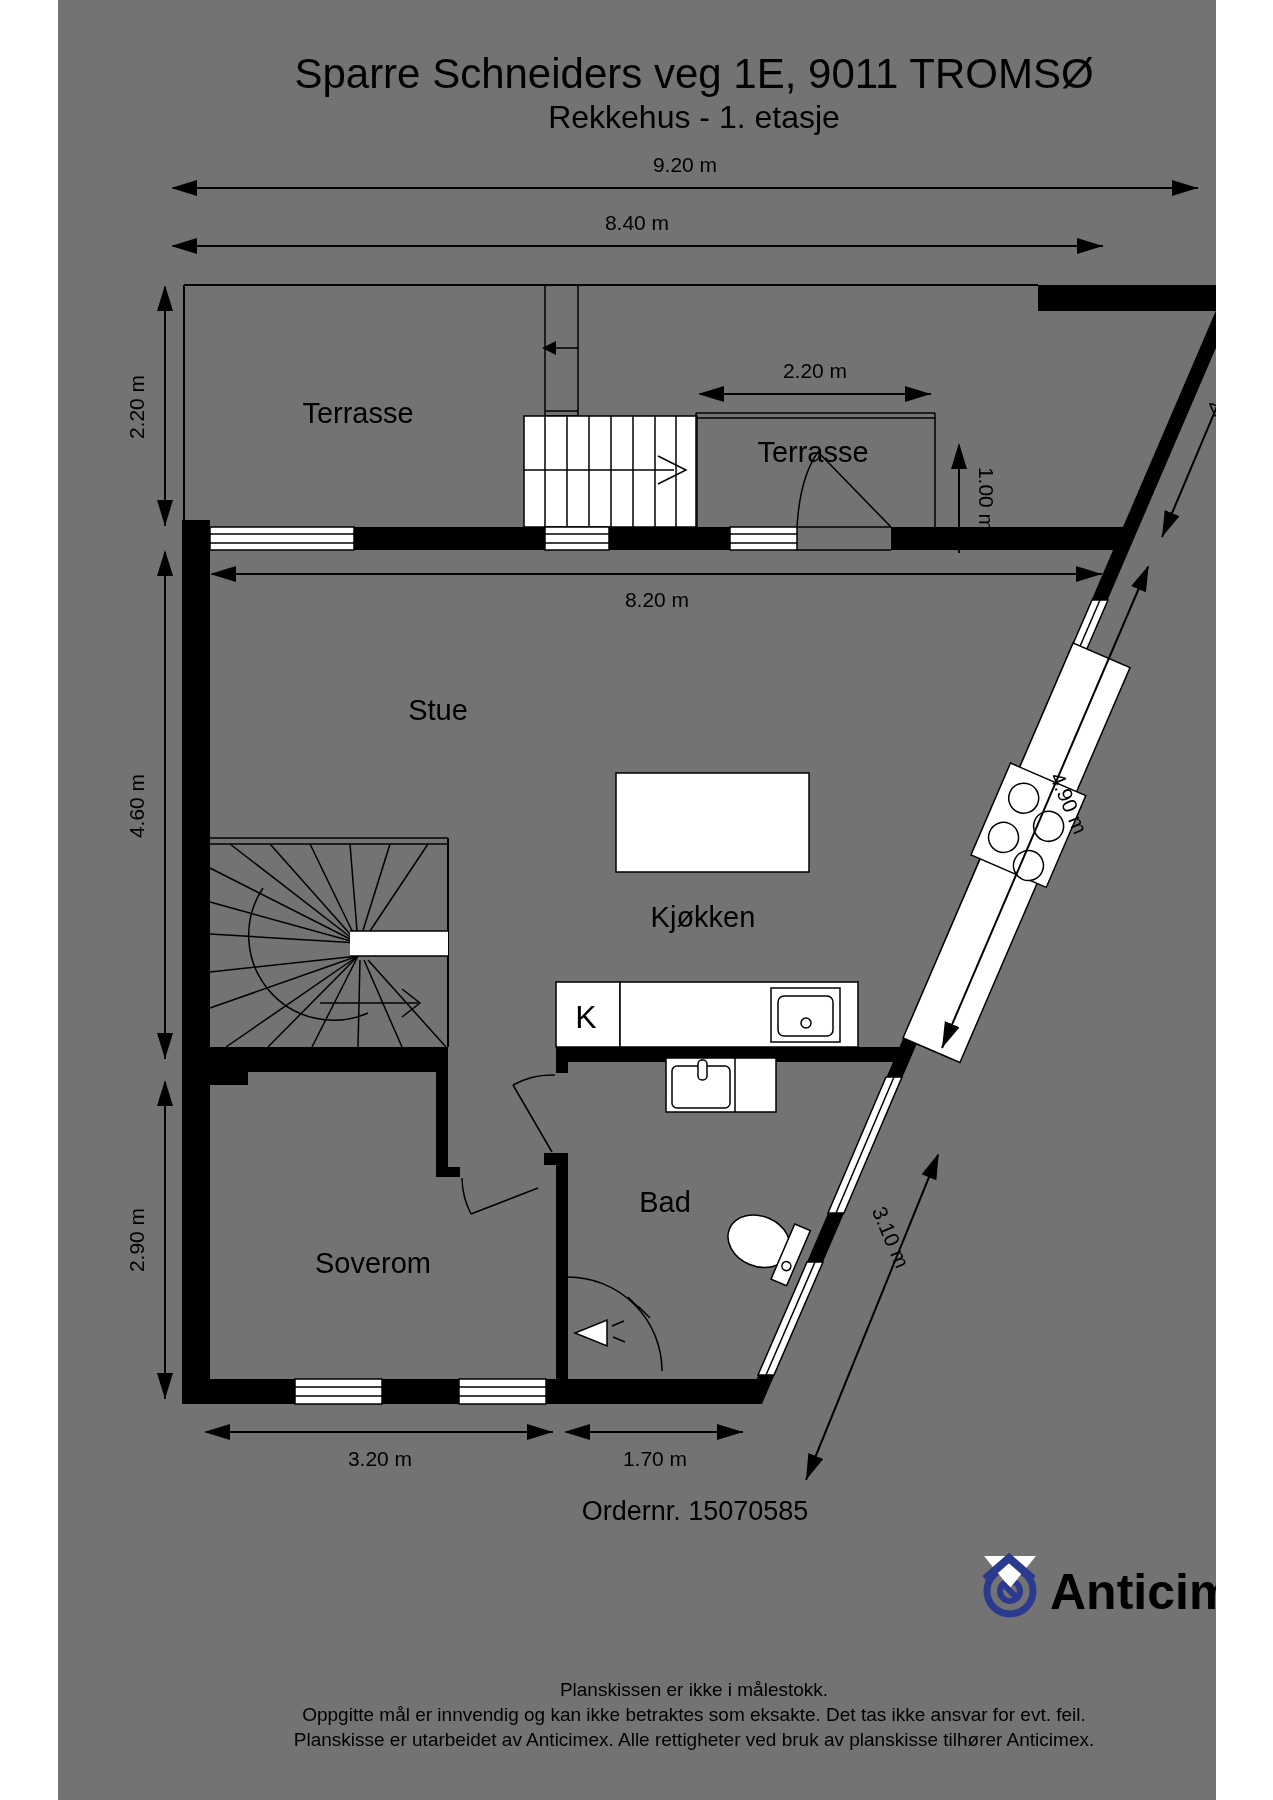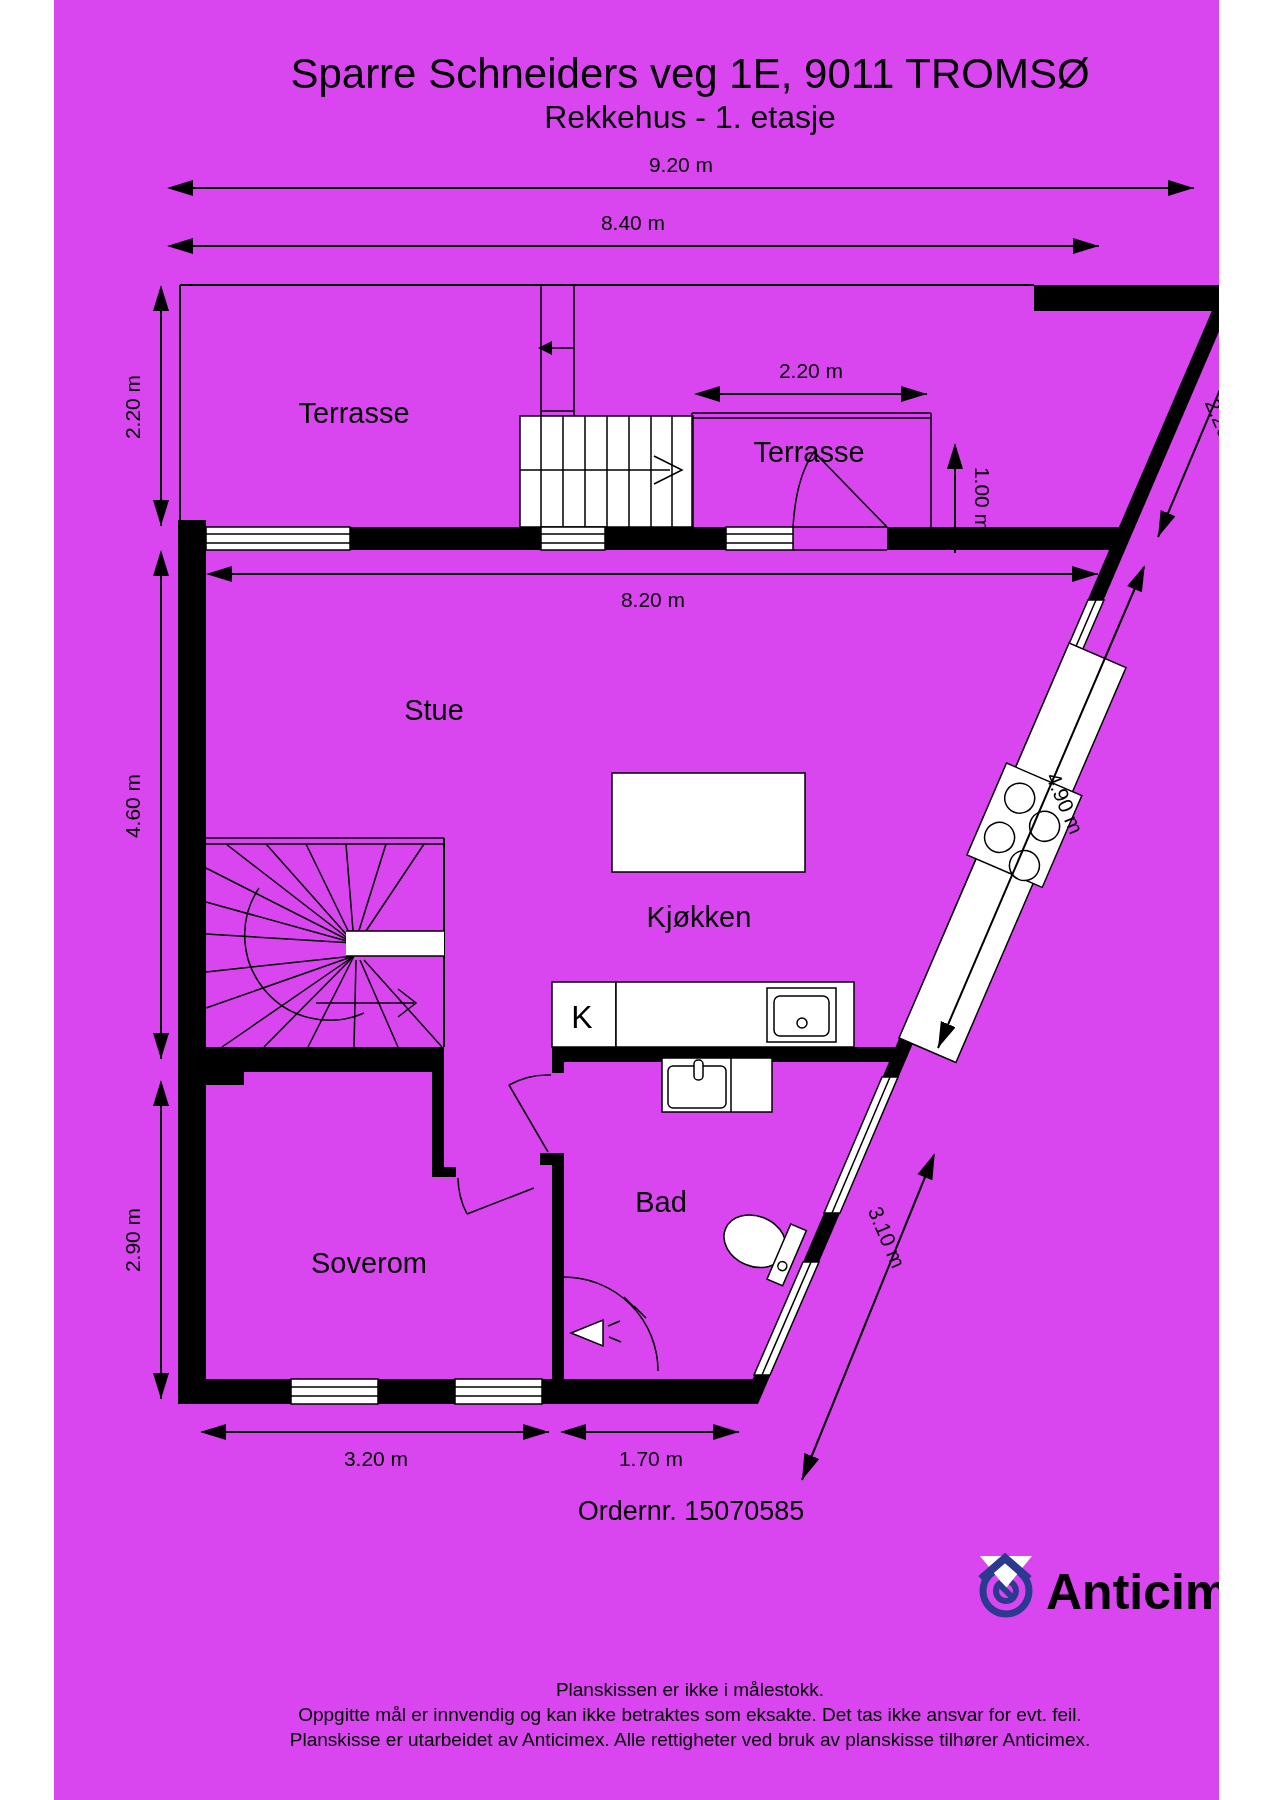--- a/index.html
+++ b/index.html
@@ -1,17 +1,17 @@
 <!DOCTYPE html>
 <html><head>
 <meta charset="utf-8">
 <style>
   html,body{margin:0;padding:0;background:#ffffff;}
-  #page{position:relative;width:1158px;height:1800px;margin:0 auto;background:#d946ef;
-        font-family:"Liberation Sans", sans-serif;color:#000;overflow:hidden;padding-left:7px;}
+  #page{position:relative;width:1158px;height:1800px;margin:0 auto;background:#737373;
+        font-family:"Liberation Sans", sans-serif;color:#000;overflow:hidden;}
   #plan-svg{position:absolute;left:0;top:0;}
   text{font-family:"Liberation Sans", sans-serif;fill:#000;}
   .t-title{font-size:42px;}
   .t-sub{font-size:32px;}
   .t-dim{font-size:21px;}
   .t-room{font-size:29px;}
   .t-k{font-size:32px;}
   .t-order{font-size:27px;}
   .t-footer{font-size:19px;}
   .t-logo{font-size:50px;font-weight:bold;}

